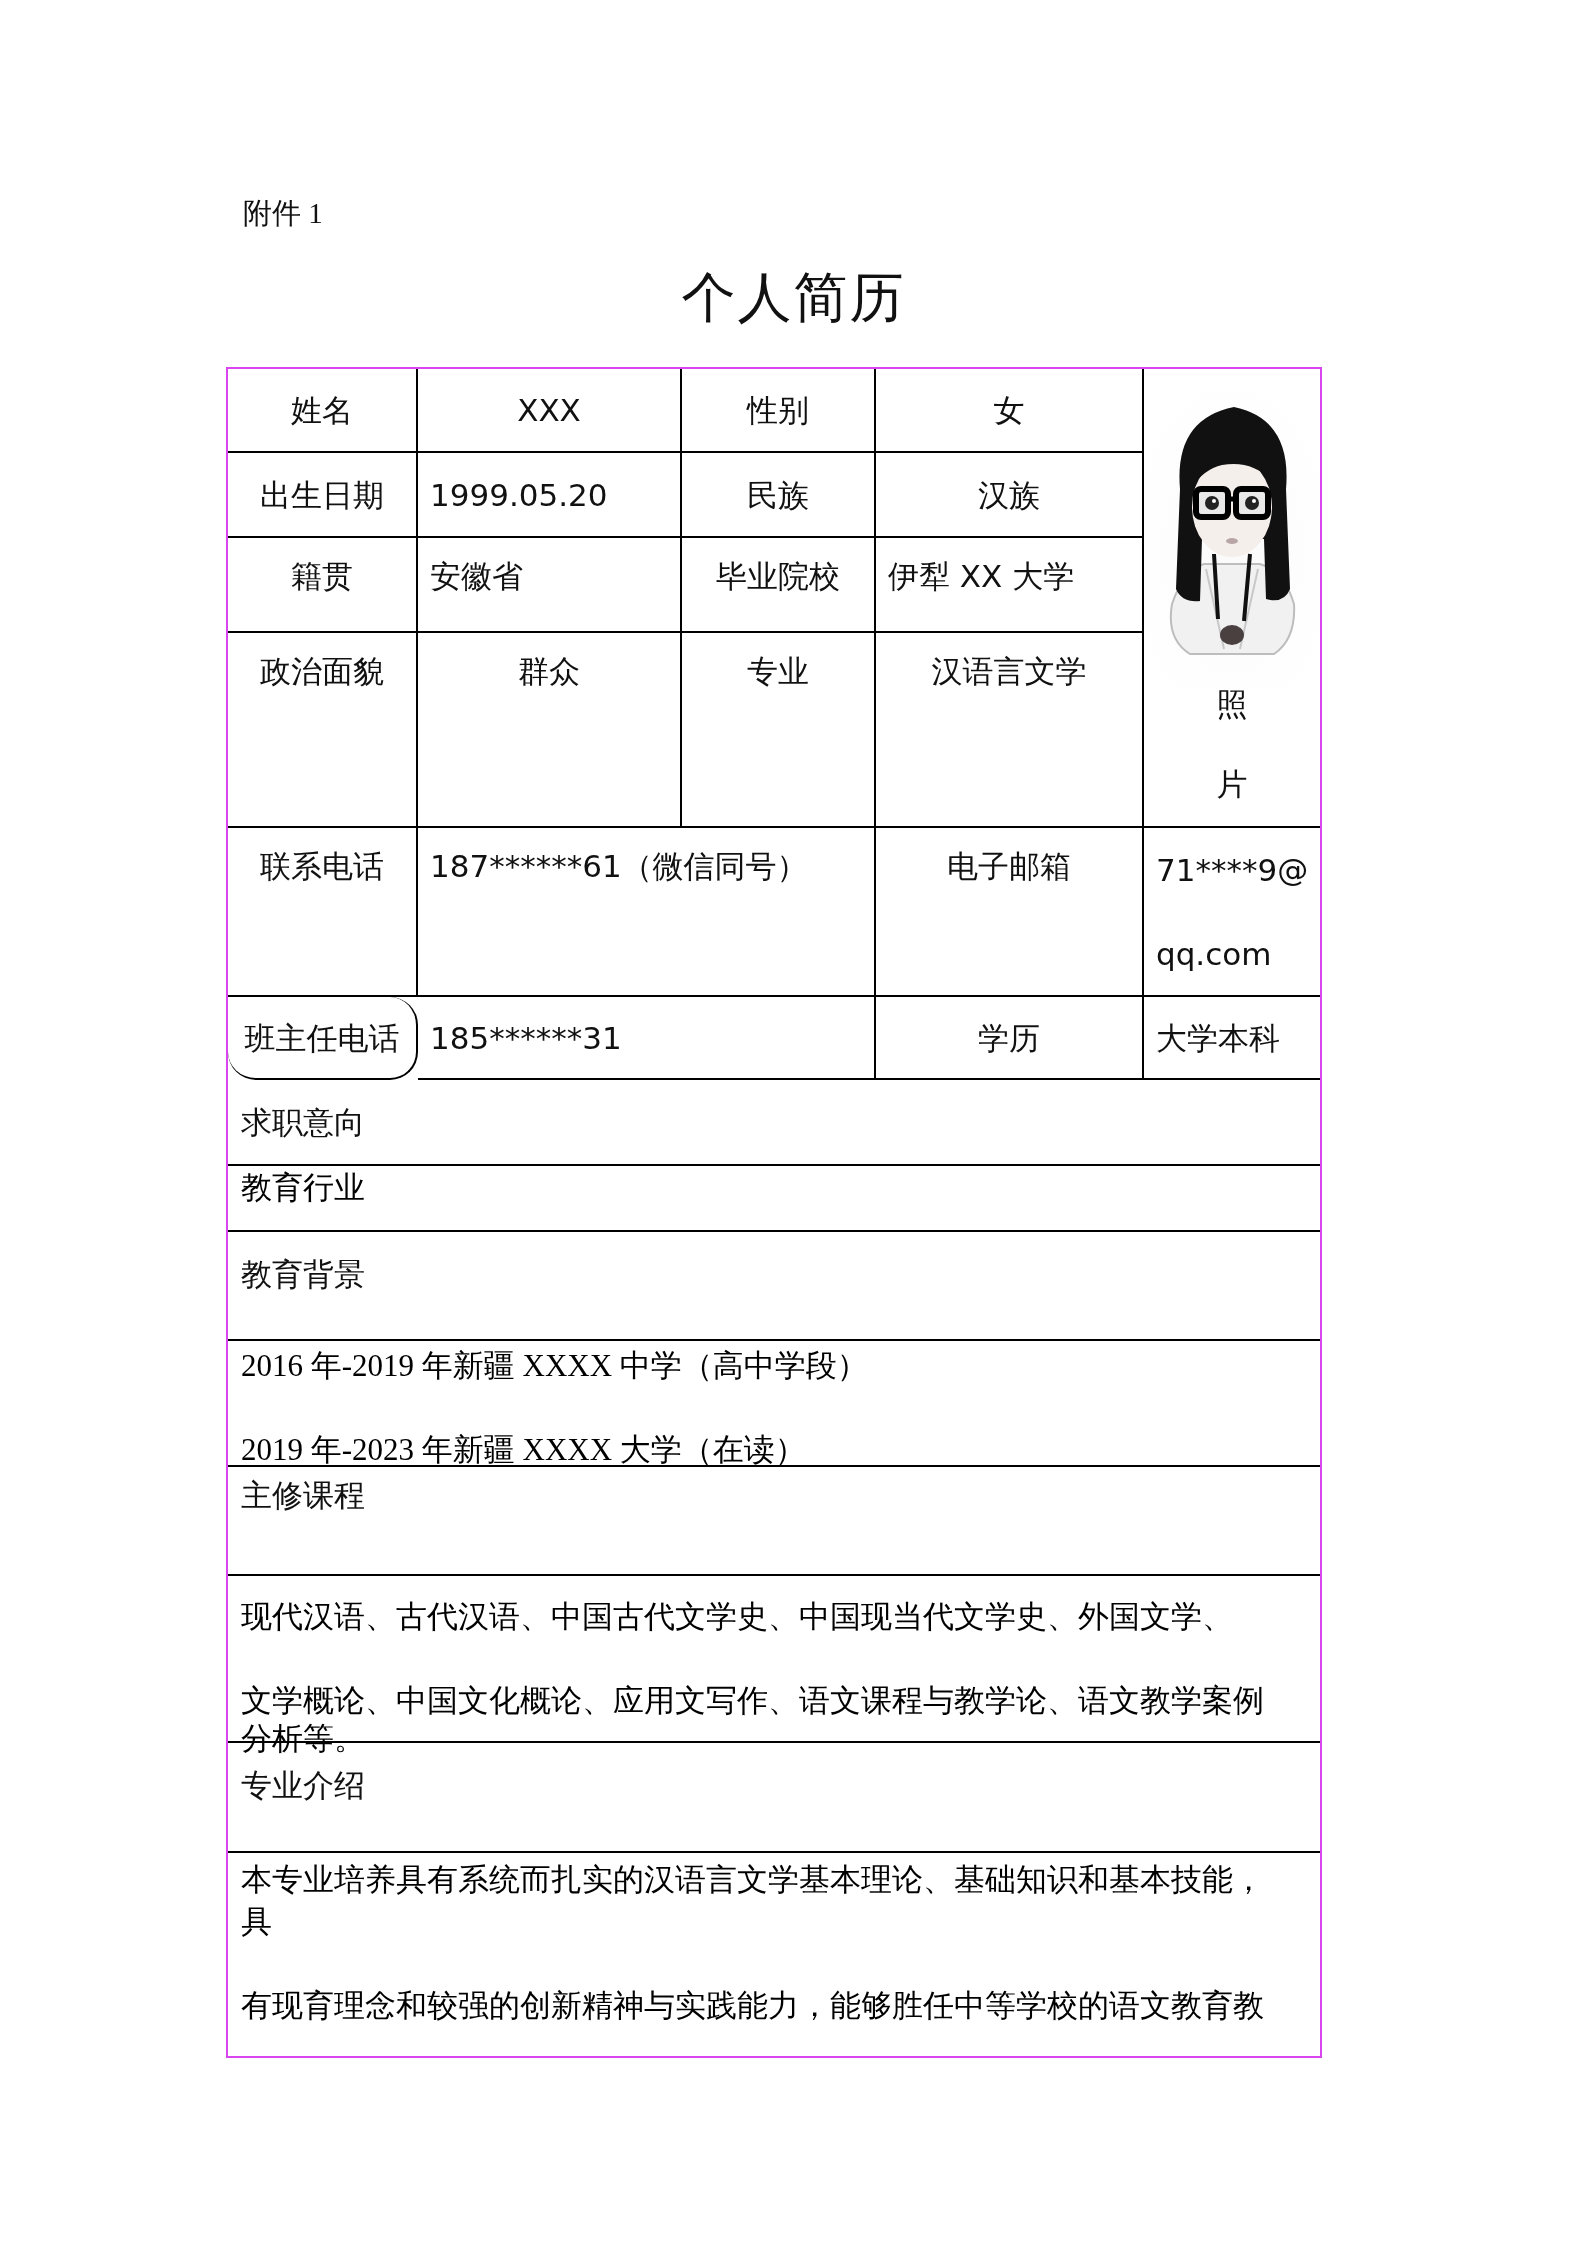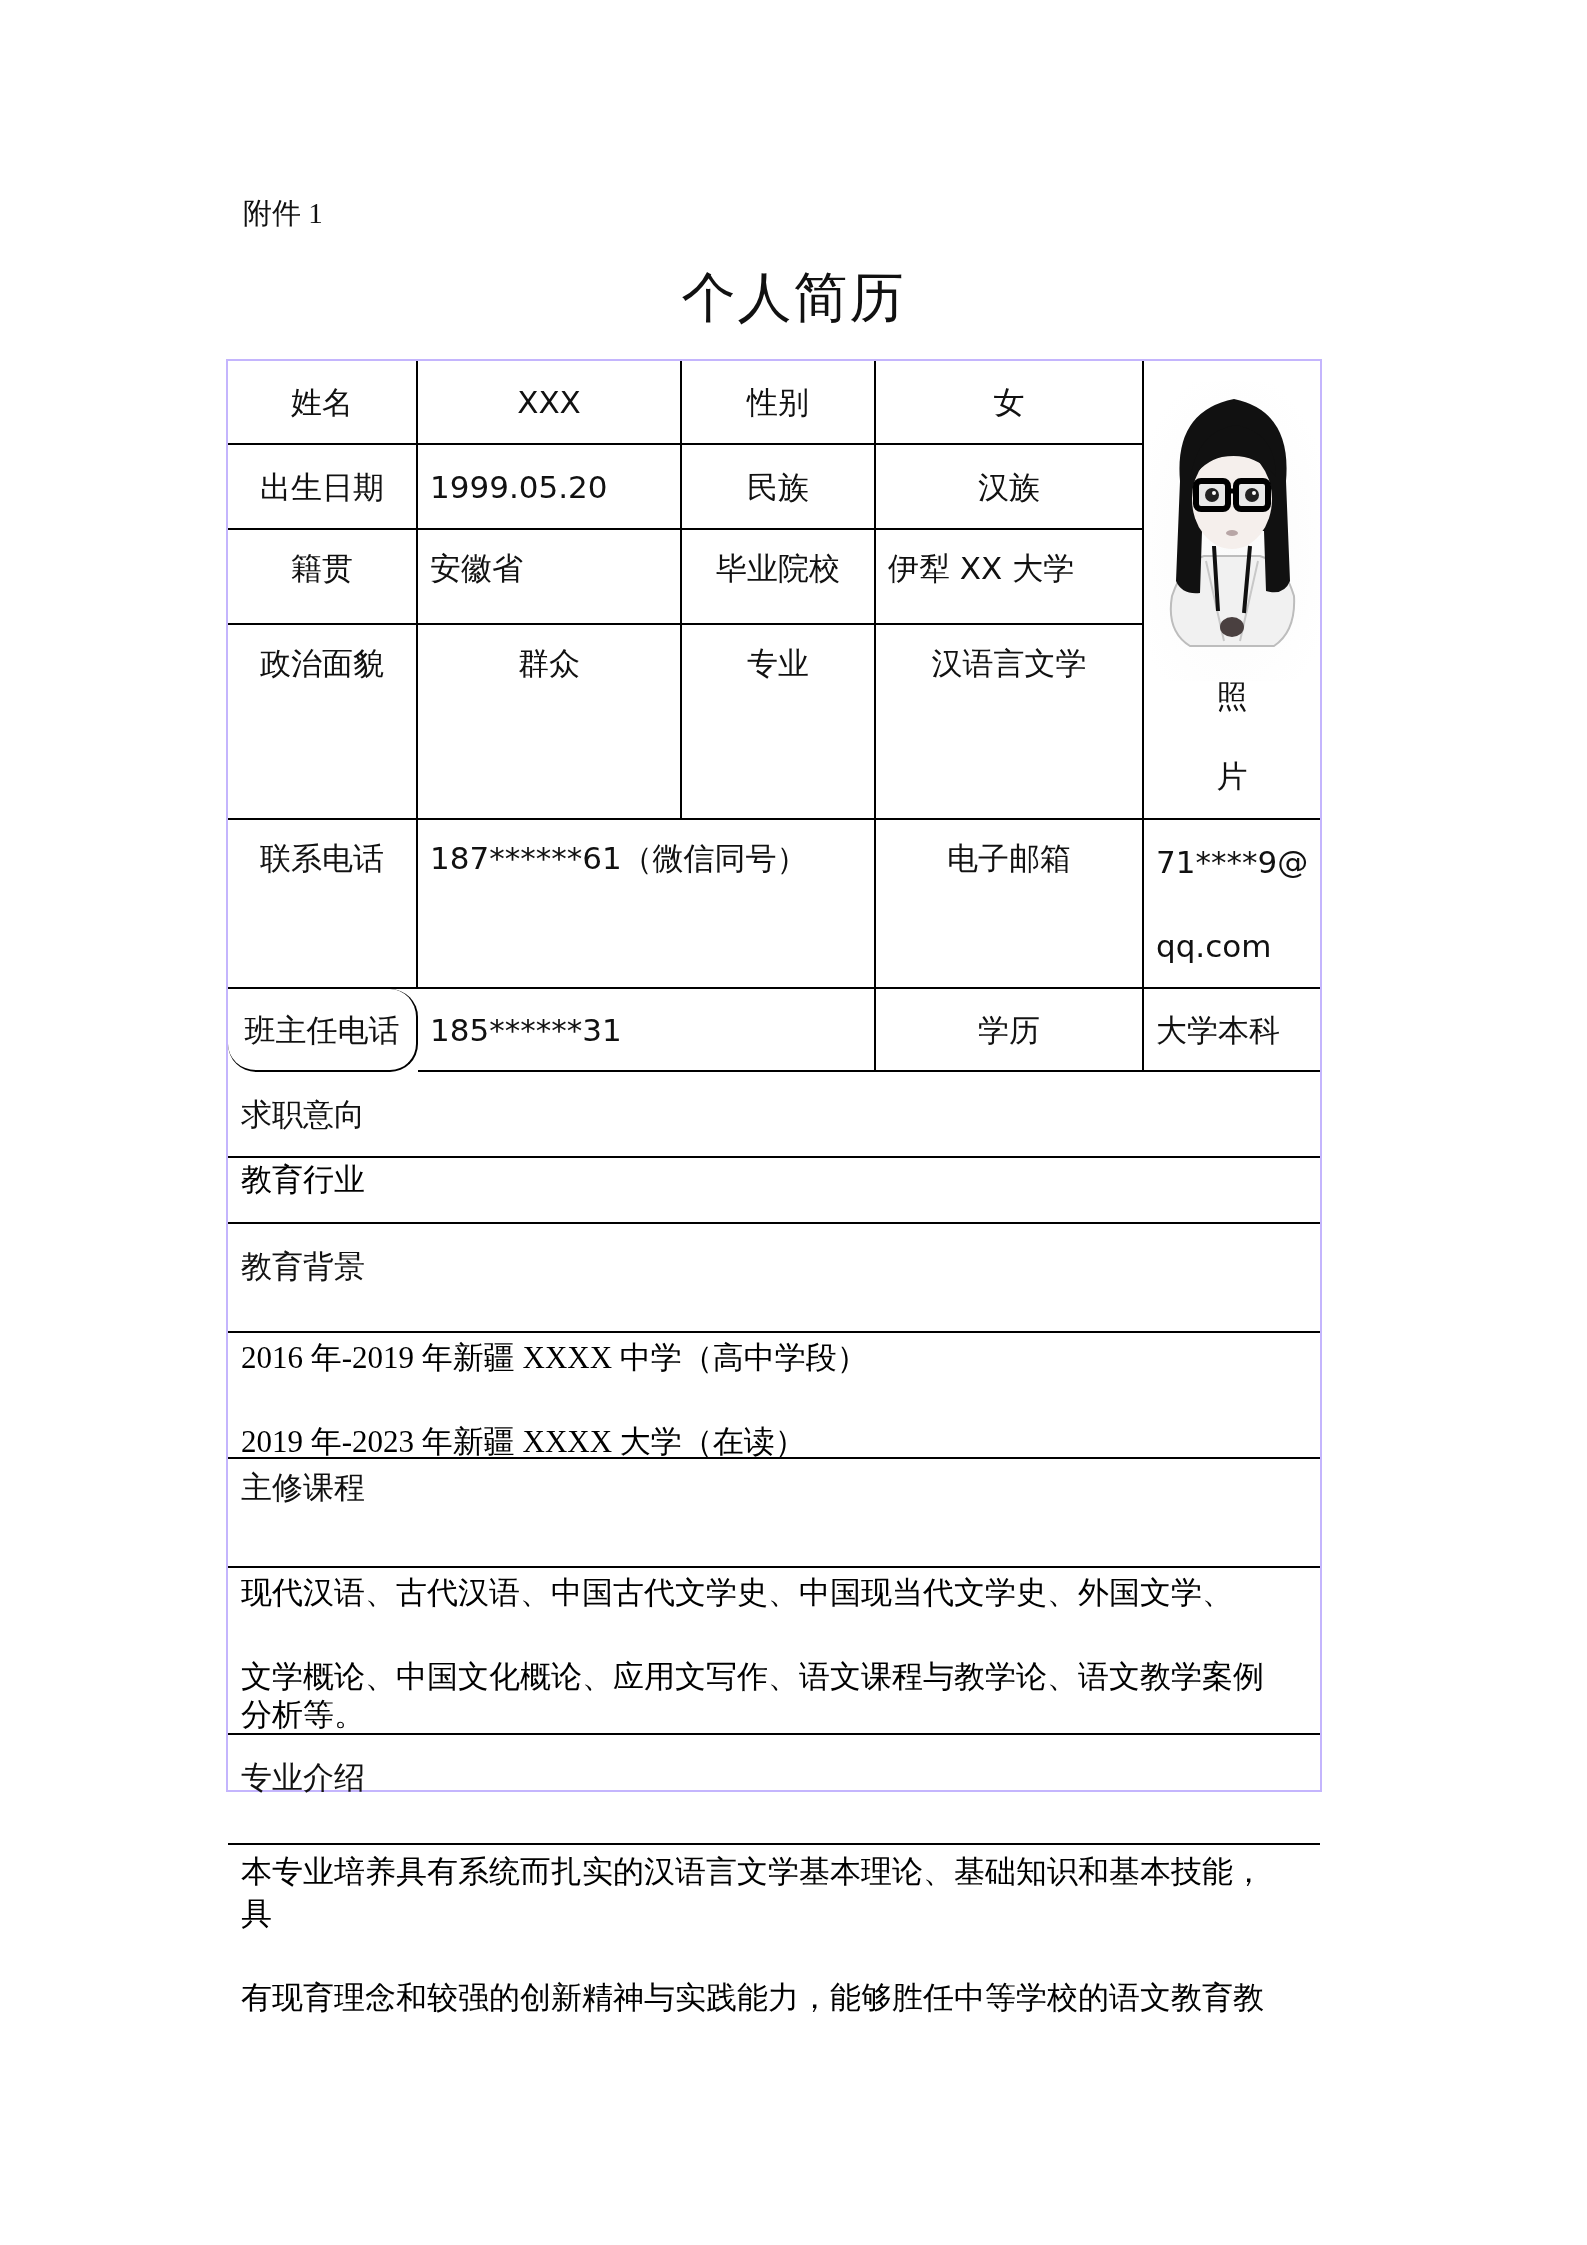--- a/index.html
+++ b/index.html
@@ -1,21 +1,21 @@
 <!DOCTYPE html>
 <html><head>
 <meta charset="utf-8">
 <style>
   html, body { margin:0; padding:0; background:#ffffff; }
   body { width:1587px; height:2245px; position:relative; overflow:hidden; color:#111; }
   .sans { font-family: "DejaVu Sans", "Liberation Sans", sans-serif; }
   .serif { font-family: "Liberation Serif", "DejaVu Serif", serif; }
   #attachment { position:absolute; left:243px; top:194px; font-size:29px; }
   #title { position:absolute; left:0; width:1587px; top:262px; text-align:center; font-size:54px; font-weight:normal; letter-spacing:2px; }
-  #resume { position:absolute; left:226px; top:359px; width:1096px; height:1433px; border:2px solid #c4b5fd; box-sizing:border-box; }
+  #resume { position:absolute; left:226px; top:367px; width:1096px; height:1691px; border:2px solid #d946ef; box-sizing:border-box; }
   .cell { position:absolute; box-sizing:border-box; border-right:2px solid #000; border-bottom:2px solid #000; font-size:31px; line-height:40px; }
   .c { text-align:center; }
   .l { text-align:left; padding-left:12px; }
   .pad { padding-top:18px; }
   .vc { display:flex; align-items:center; }
   .vc.c { justify-content:center; }
   .sec { padding-left:13px; font-size:31px; }
   .body-text { padding-left:13px; font-size:31px; color:#000000; }
   .photo-cell { position:absolute; box-sizing:border-box; border-bottom:2px solid #000; }
   .photo-label { position:absolute; width:100%; text-align:center; font-size:31px; }
@@ -127,21 +127,21 @@
   <div class="cell serif body-text" style="left:0;top:797px;width:1092px;height:66px;border-right:none;padding-top:2px;"><span>教育行业</span></div>
 
   <div class="cell sans sec" style="left:0;top:863px;width:1092px;height:109px;border-right:none;padding-top:22px;"><span>教育背景</span></div>
   <div class="cell serif body-text" style="left:0;top:972px;width:1092px;height:126px;border-right:none;padding-top:4px;line-height:42px;">
     <div>2016 年-2019 年新疆 XXXX 中学（高中学段）</div>
     <div style="height:42px;"></div>
     <div>2019 年-2023 年新疆 XXXX 大学（在读）</div>
   </div>
 
   <div class="cell sans sec" style="left:0;top:1098px;width:1092px;height:109px;border-right:none;padding-top:8px;"><span>主修课程</span></div>
-  <div class="cell serif body-text" style="left:0;top:1207px;width:1092px;height:167px;border-right:none;padding-top:4px;line-height:42px;">
+  <div class="cell serif body-text" style="left:0;top:1207px;width:1092px;height:167px;border-right:none;padding-top:20px;line-height:42px;">
     <div>现代汉语、古代汉语、中国古代文学史、中国现当代文学史、外国文学、</div>
     <div style="height:42px;"></div>
     <div>文学概论、中国文化概论、应用文写作、语文课程与教学论、语文教学案例</div>
     <div style="margin-top:-4px;">分析等。</div>
   </div>
 
   <div class="cell sans sec" style="left:0;top:1374px;width:1092px;height:110px;border-right:none;padding-top:22px;"><span>专业介绍</span></div>
   <div class="cell serif body-text" style="left:0;top:1484px;width:1092px;height:203px;border-right:none;border-bottom:none;padding-top:6px;line-height:42px;">
     <div>本专业培养具有系统而扎实的汉语言文学基本理论、基础知识和基本技能，</div>
     <div>具</div>

